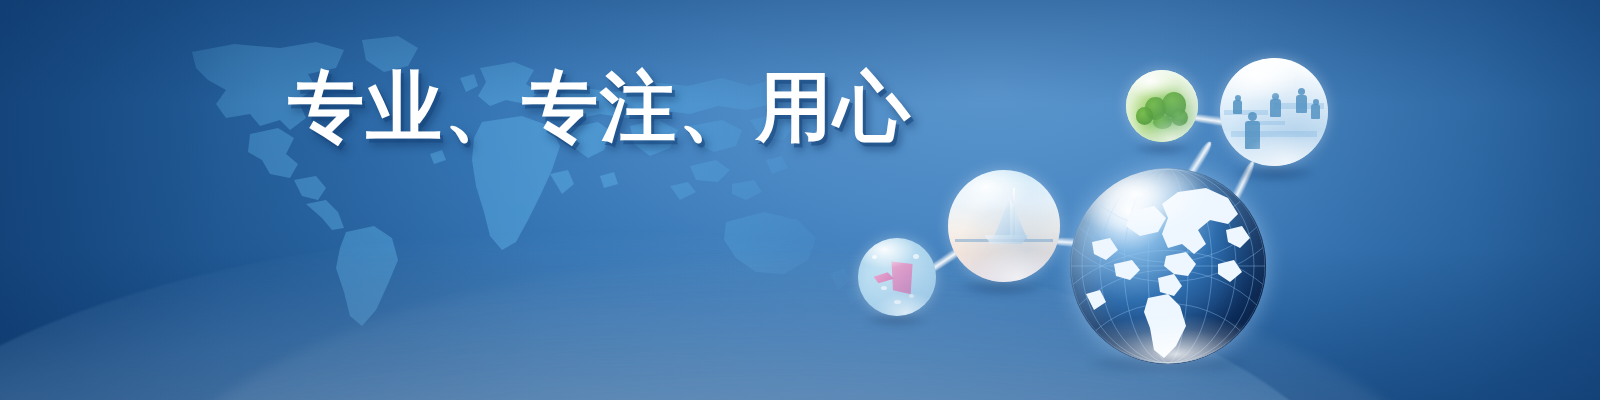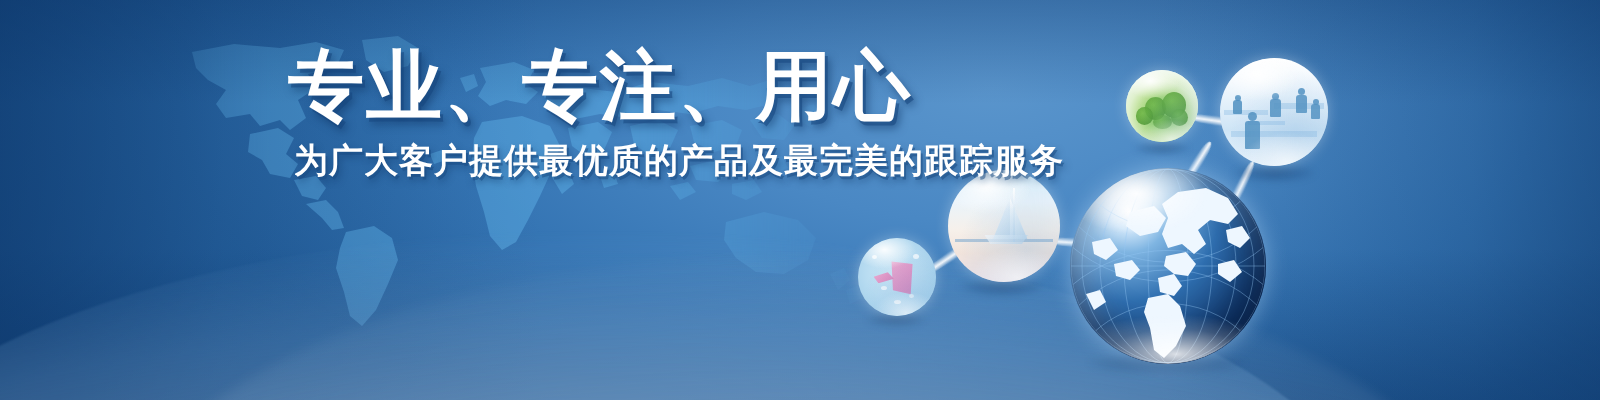--- a/index.html
+++ b/index.html
@@ -71,22 +71,23 @@
     border-radius: 50%;
     background: radial-gradient(ellipse 100% 100% at 50% 96%,
         rgba(255,255,255,.34) 0%, rgba(226,241,253,.30) 40%, rgba(190,222,247,0) 100%);
     filter: blur(6px);
   }
 
   
   .copy {
     position: absolute;
     left: 288px;
-    top: 43px;
+    top: 64px;
     width: 760px;
+    font-family: Liberation Serif, serif;
   }
   .headline {
     margin: 0;
     font-size: 76px;
     line-height: 86px;
     font-weight: bold;
     color: #ffffff;
     letter-spacing: 2px;
     white-space: nowrap;
     text-shadow:
@@ -410,16 +411,15 @@
 
         <div class="head" style="left:14%; top:34%; width:6px; height:6px;"></div>
         <div class="fig" style="left:12%; top:39%; width:9px; height:14px;"></div>
       </div>
     </div>
 
   </div>
 
   <div class="copy">
     <h1 class="headline">专业、专注、用心</h1>
-    <p class="subline">为广大客户提供最优质的产品及最完美的跟踪服务</p>
   </div>
 
 </div>
 
 </body></html>

